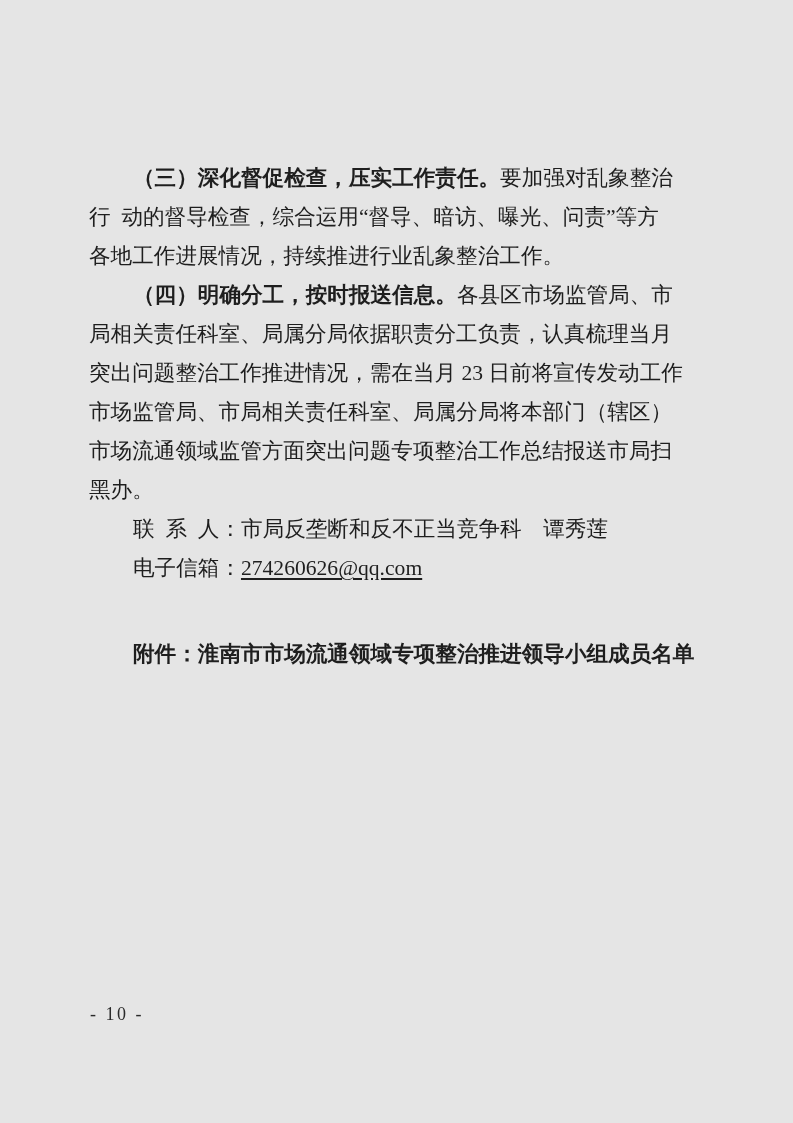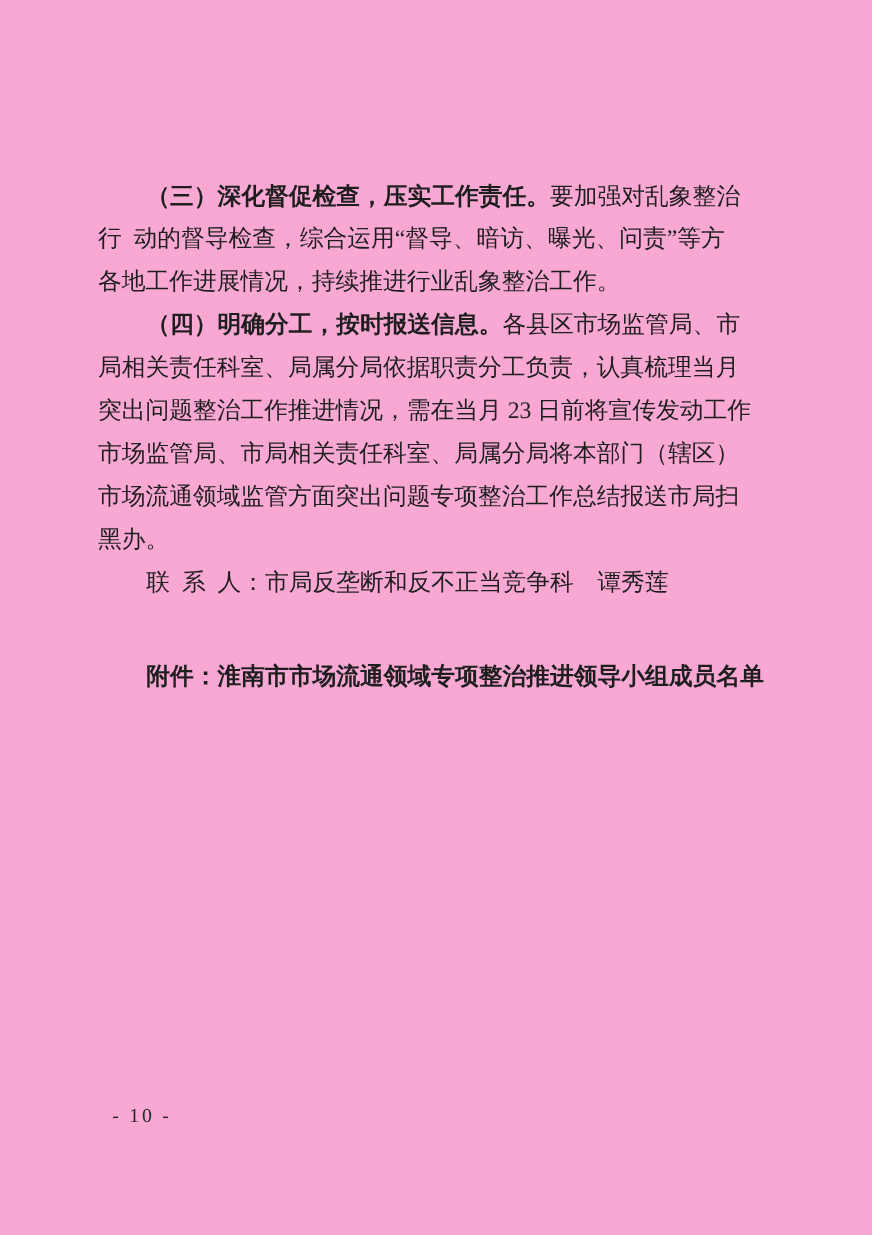--- a/index.html
+++ b/index.html
@@ -37,38 +37,39 @@
   }
   .run-bold {
     font-weight: 700;
   }
   .run-underline {
     text-decoration: underline;
     text-underline-offset: 3px;
   }
   .page-number {
     position: absolute;
-    left: 102px;
+    left: 90px;
     top: 1004px;
     font-size: 18px;
     letter-spacing: 2.5px;
     color: #2a2a2a;
   }
 </style>
 </head>
 <body>
 
-<div class="page" style="background: #f9a8d4; color: rgb(30, 30, 30);">
+<div class="page" style="background: #e5e5e5; color: rgb(30, 30, 30);">
   <div class="doc-body">
       <div class="line indent"><span class="run-bold">（三）深化督促检查，压实工作责任。</span><span>要加强对乱象整治</span></div>
       <div class="line"><span>行 动的督导检查，综合运用“督导、暗访、曝光、问责”等方</span></div>
       <div class="line"><span>各地工作进展情况，持续推进行业乱象整治工作。</span></div>
       <div class="line indent"><span class="run-bold">（四）明确分工，按时报送信息。</span><span>各县区市场监管局、市</span></div>
       <div class="line"><span>局相关责任科室、局属分局依据职责分工负责，认真梳理当月</span></div>
       <div class="line"><span>突出问题整治工作推进情况，需在当月 23 日前将宣传发动工作</span></div>
       <div class="line"><span>市场监管局、市局相关责任科室、局属分局将本部门（辖区）</span></div>
       <div class="line"><span>市场流通领域监管方面突出问题专项整治工作总结报送市局扫</span></div>
       <div class="line"><span>黑办。</span></div>
       <div class="line indent"><span>联 系 人：市局反垄断和反不正当竞争科　谭秀莲</span></div>
+      <div class="line indent"><span>电子信箱：</span><span class="run-underline">274260626@qq.com</span></div>
       <div class="line indent gap"><span>附件：淮南市市场流通领域专项整治推进领导小组成员名单</span></div>
     </div>
   <div class="page-number">- 10 -</div>
 </div>
 
 </body></html>

